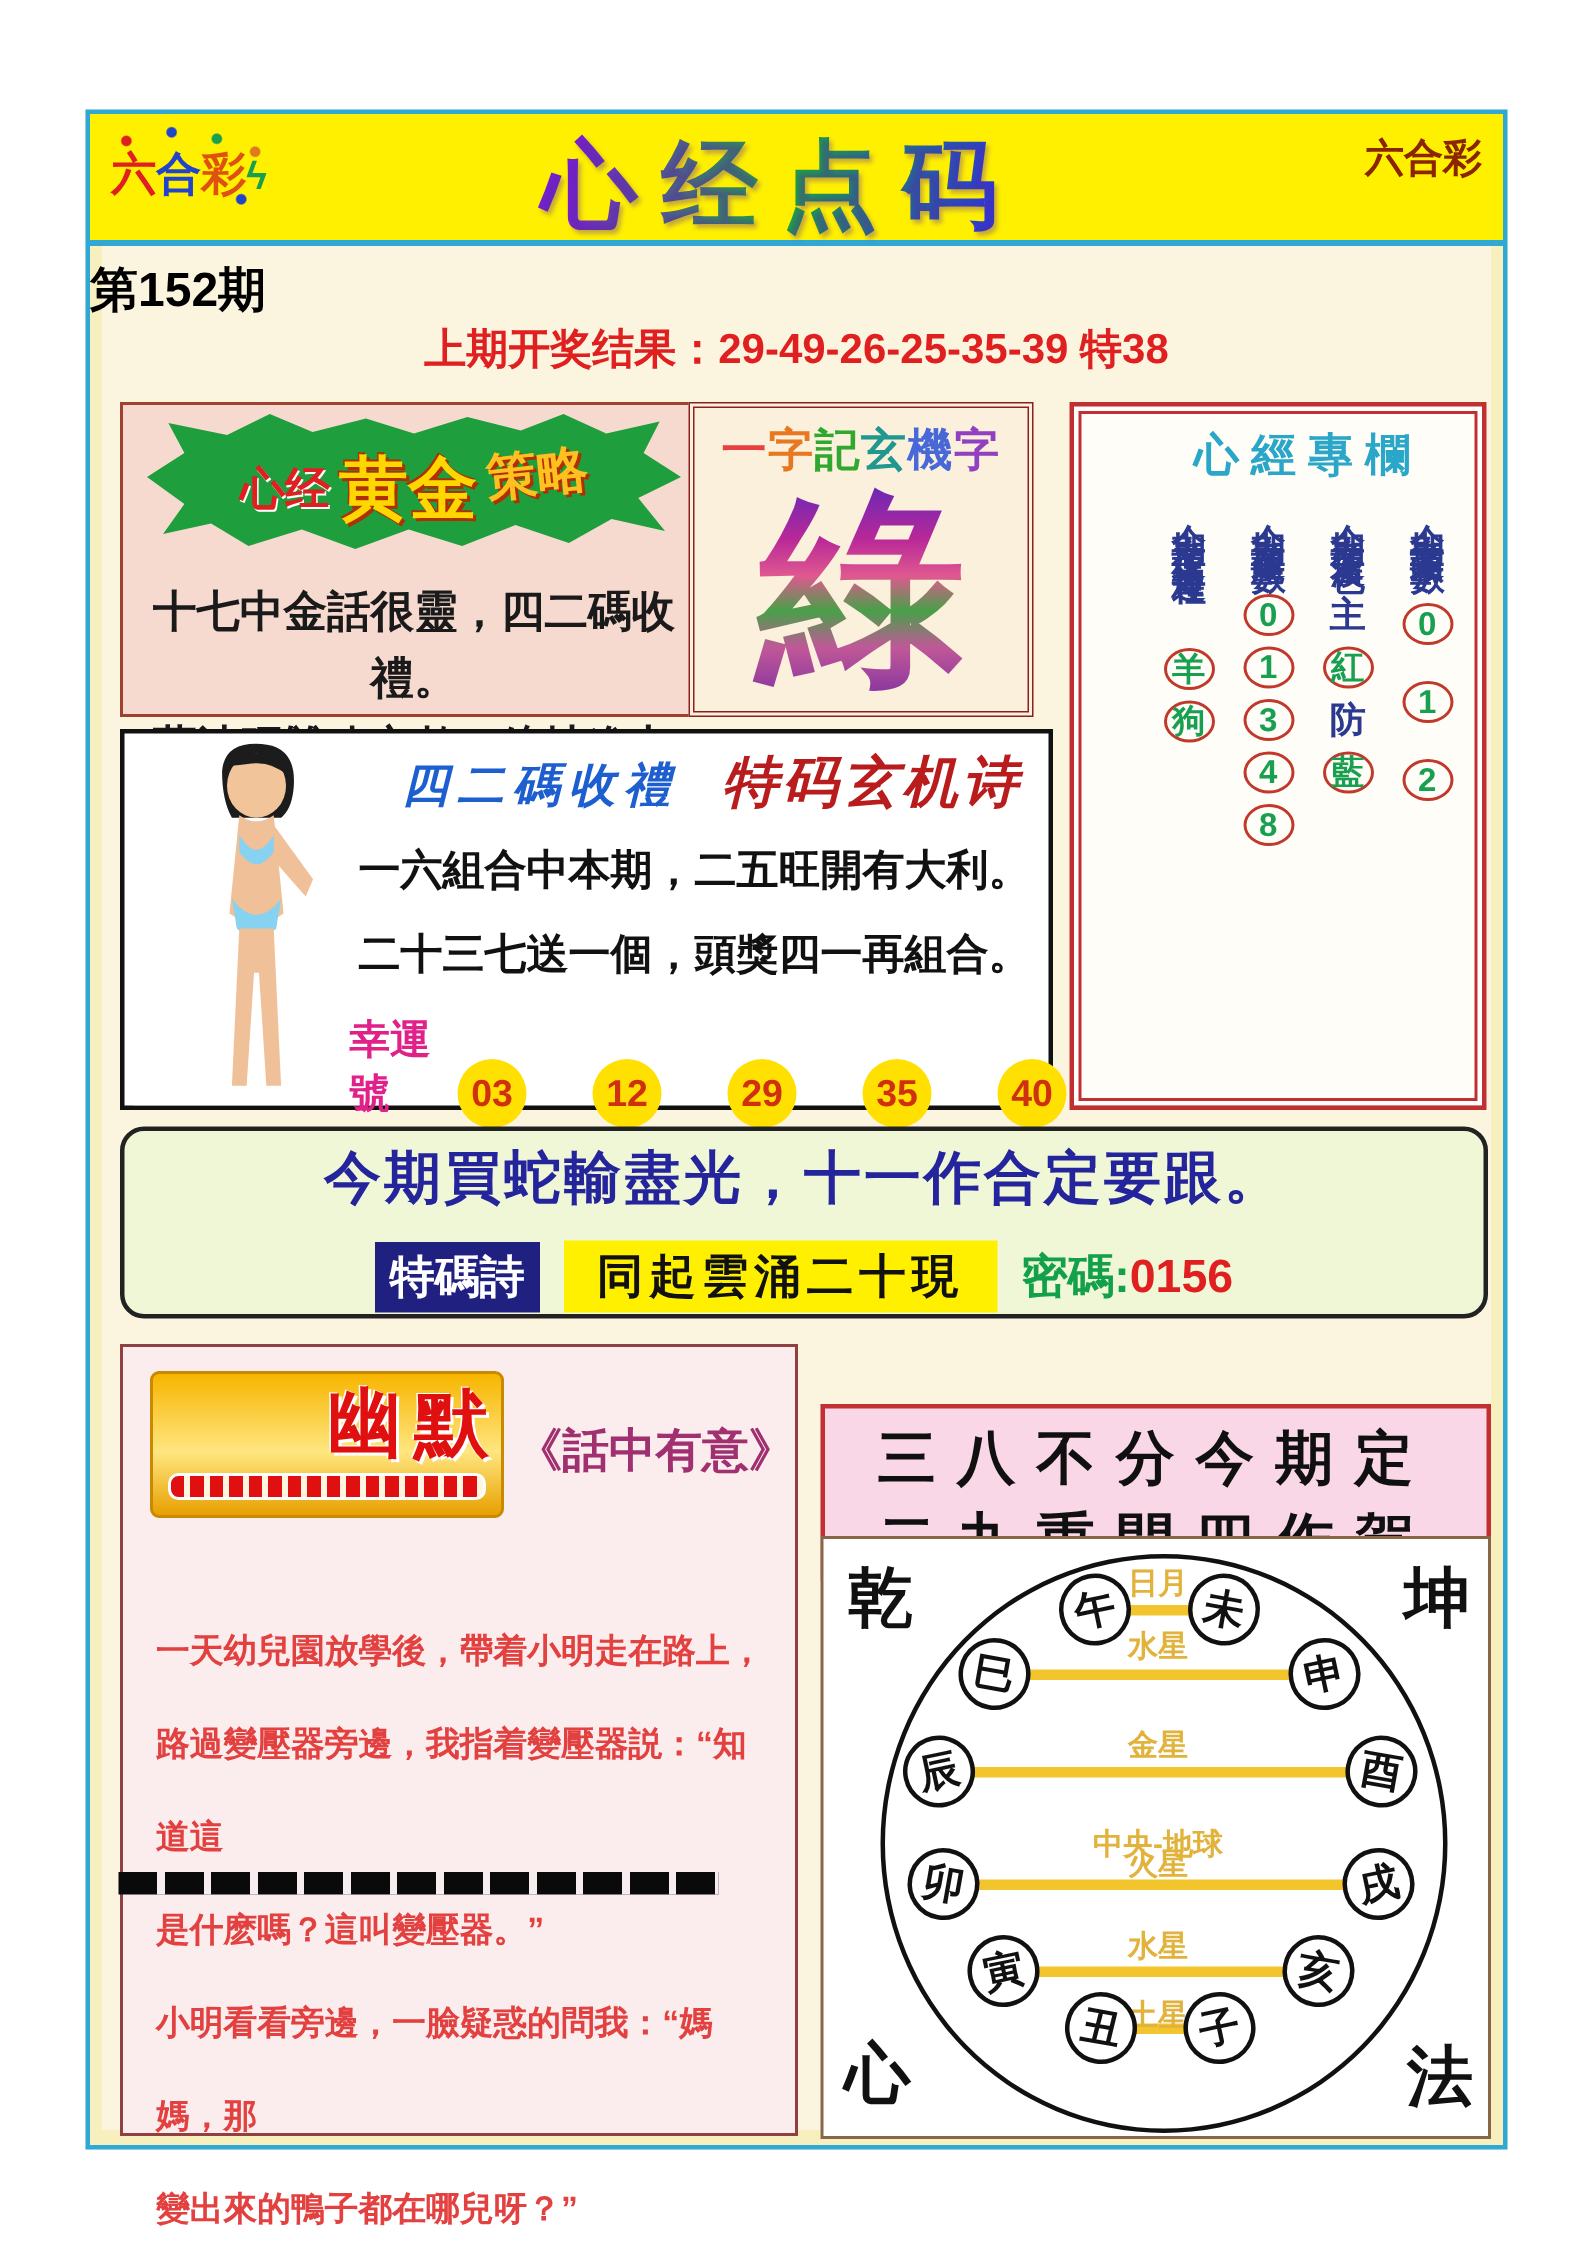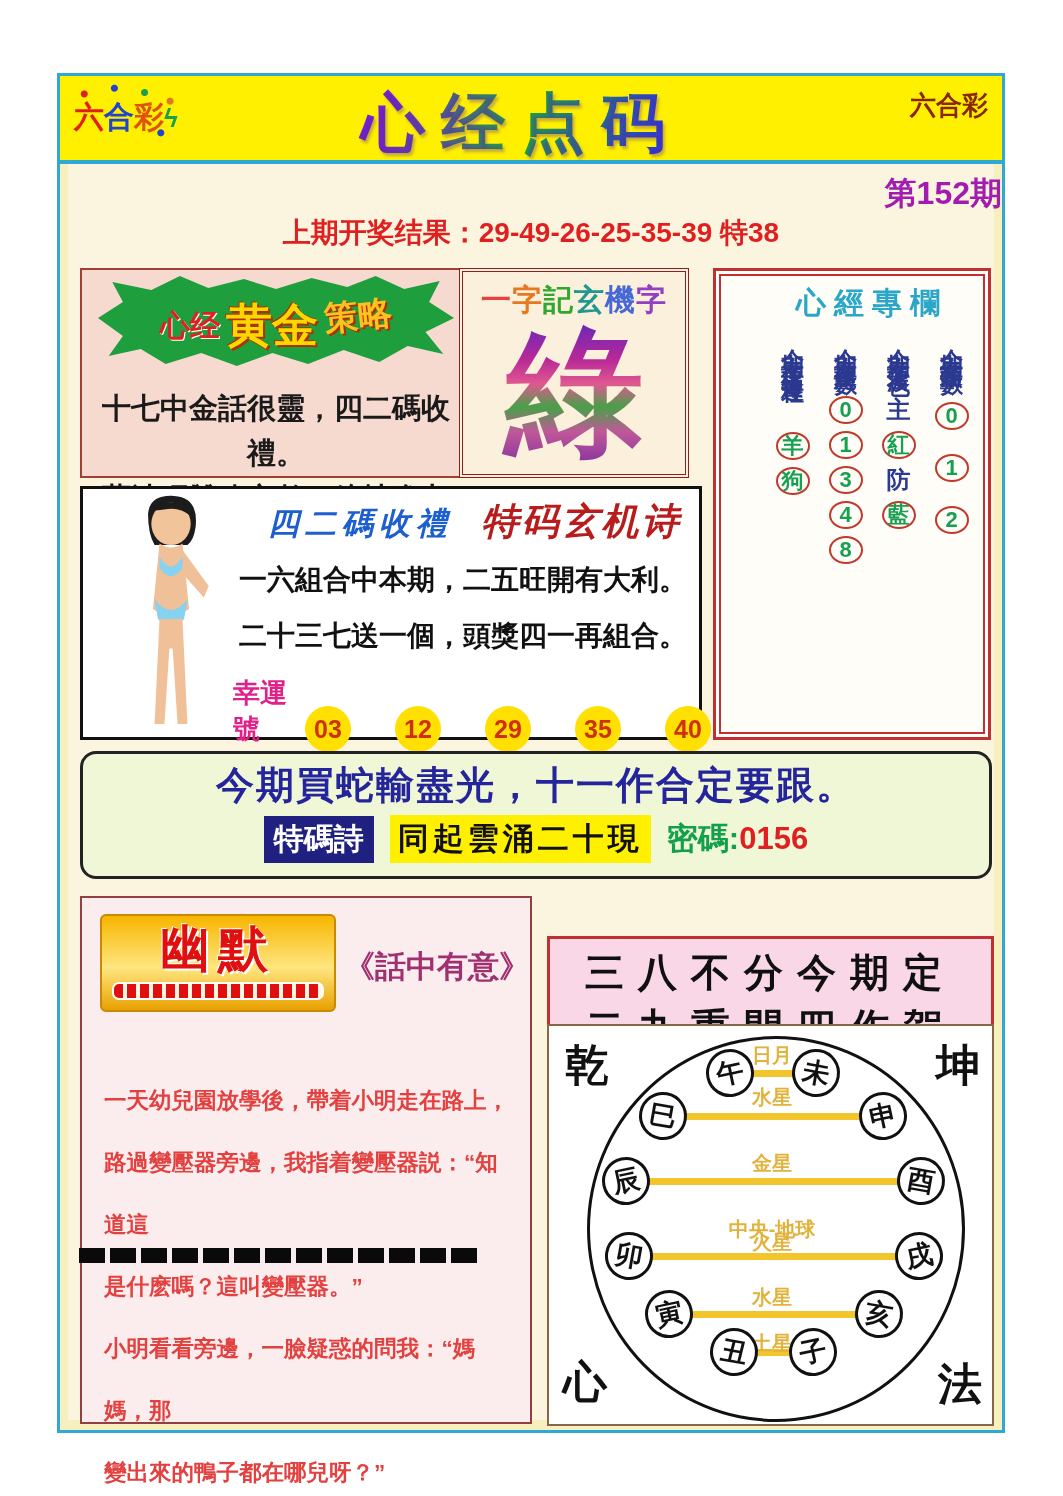--- a/index.html
+++ b/index.html
@@ -21,22 +21,22 @@
         font-weight:bold;font-size:30px;line-height:72px;text-align:center;}
   .logo .b0{color:#E02020}.logo .b1{color:#2244CC}.logo .b2{color:#E05010}
   .logo .bolt{color:#18A050;font-size:26px;}
   .main-title{position:absolute;left:150px;right:170px;top:4px;text-align:center;
         font-family:"Liberation Serif",serif;font-weight:bold;font-size:64px;letter-spacing:16px;
         background:linear-gradient(100deg,#3b2fd4 5%,#7a1fd0 28%,#1fa33e 50%,#2b3bd6 72%,#8a1fb0 95%);
         -webkit-background-clip:text;background-clip:text;color:transparent;-webkit-text-fill-color:transparent;
         text-shadow:2px 3px 3px rgba(90,40,160,.35);}
   .brand-right{position:absolute;right:14px;top:12px;color:#8B2500;font-weight:bold;font-size:26px;}
 
-  .issue-line{position:absolute;left:0;top:96px;width:100%;text-align:right;
-        font-size:32px;font-weight:bold;color:#a21caf;}
+  .issue-line{position:absolute;left:0;top:96px;width:100%;text-align:left;
+        font-size:32px;font-weight:bold;color:#000000;}
   .result-line{position:absolute;left:0;top:138px;width:100%;text-align:center;
         font-size:28px;font-weight:bold;color:#E02020;}
 
   
   .panel{position:absolute;box-sizing:border-box;}
 
   
   .gold{left:20px;top:192px;width:392px;height:210px;background:#F6DAD0;border:2px solid #A04030;}
   .gbanner{position:relative;margin:6px auto 0;width:356px;height:100px;background:#1E9E3C;
      clip-path:polygon(0% 42%,7% 26%,4% 6%,15% 14%,23% 0%,31% 12%,41% 3%,50% 13%,60% 2%,70% 11%,78% 0%,86% 13%,96% 5%,93% 26%,100% 42%,92% 56%,97% 78%,87% 70%,79% 86%,69% 74%,59% 88%,49% 77%,39% 90%,29% 77%,19% 88%,12% 73%,3% 80%,7% 60%);
@@ -88,32 +88,32 @@
   .lucky-row{position:absolute;left:150px;right:10px;top:186px;display:flex;align-items:center;}
   .lucky-label{color:#E0218A;font-weight:bold;font-size:27px;font-family:"Liberation Serif",serif;margin-right:18px;}
   .lucky-nums{display:flex;gap:44px;}
   .lucky-ball{width:46px;height:46px;border-radius:50%;background:#FFE000;color:#D03010;
      font-weight:bold;font-size:25px;display:flex;align-items:center;justify-content:center;}
 
   
   .widetip{left:20px;top:675px;width:912px;height:128px;background:#F0F7D6;
      border:3px solid #222;border-radius:16px;text-align:center;}
   .wt-line1{margin-top:6px;color:#24249C;font-weight:bold;font-size:38px;letter-spacing:2px;}
-  .wt-row{margin-top:4px;display:flex;justify-content:center;align-items:center;gap:16px;}
+  .wt-row{margin-top:16px;display:flex;justify-content:center;align-items:center;gap:16px;}
   .wt-tag{background:#202080;color:#fff;font-weight:bold;font-size:30px;padding:3px 10px;}
   .wt-poem{background:#FFF000;color:#111;font-weight:bold;font-size:31px;
-     font-family:"Liberation Serif",serif;padding:3px 8px;letter-spacing:4px;}
+     font-family:"Liberation Serif",serif;padding:3px 22px;letter-spacing:4px;}
   .wt-secret{font-weight:bold;font-size:31px;}
   .wt-secret .slabel{color:#12A04A;} .wt-secret .sval{color:#E02020;}
 
   
   .humor{left:20px;top:820px;width:452px;height:528px;background:#FBEDED;border:2px solid #904040;}
   .hbadge{position:absolute;left:18px;top:16px;width:232px;height:94px;
      background:linear-gradient(180deg,#F7B500,#FFE680 55%,#E8A000);border:2px solid #C88A00;border-radius:6px;
-     text-align:center;}
+     text-align:right;}
   .hbadge .htxt{font-weight:bold;font-size:50px;color:#E01010;letter-spacing:8px;line-height:66px;
      text-shadow:2px 2px 0 #fff,-1px -1px 0 #fff;font-family:"Liberation Serif",serif;}
   .chain{margin:0 10px;height:14px;border-radius:7px;background:
      repeating-linear-gradient(90deg,#E01010 0 9px,#FFF6E0 9px 13px);border:2px solid #fff;}
   .hseries{position:absolute;left:262px;top:48px;color:#A03070;font-weight:bold;font-size:31px;}
   .htitle{position:absolute;left:0;width:100%;top:124px;text-align:center;color:#B05898;
      font-weight:bold;font-size:31px;letter-spacing:6px;}
   .story{position:absolute;left:22px;right:14px;top:172px;color:#E34040;font-weight:bold;
      font-size:22.5px;line-height:62px;}
   .artifact{position:absolute;left:-3px;top:350px;width:400px;height:15px;background:#0a0a0a;

